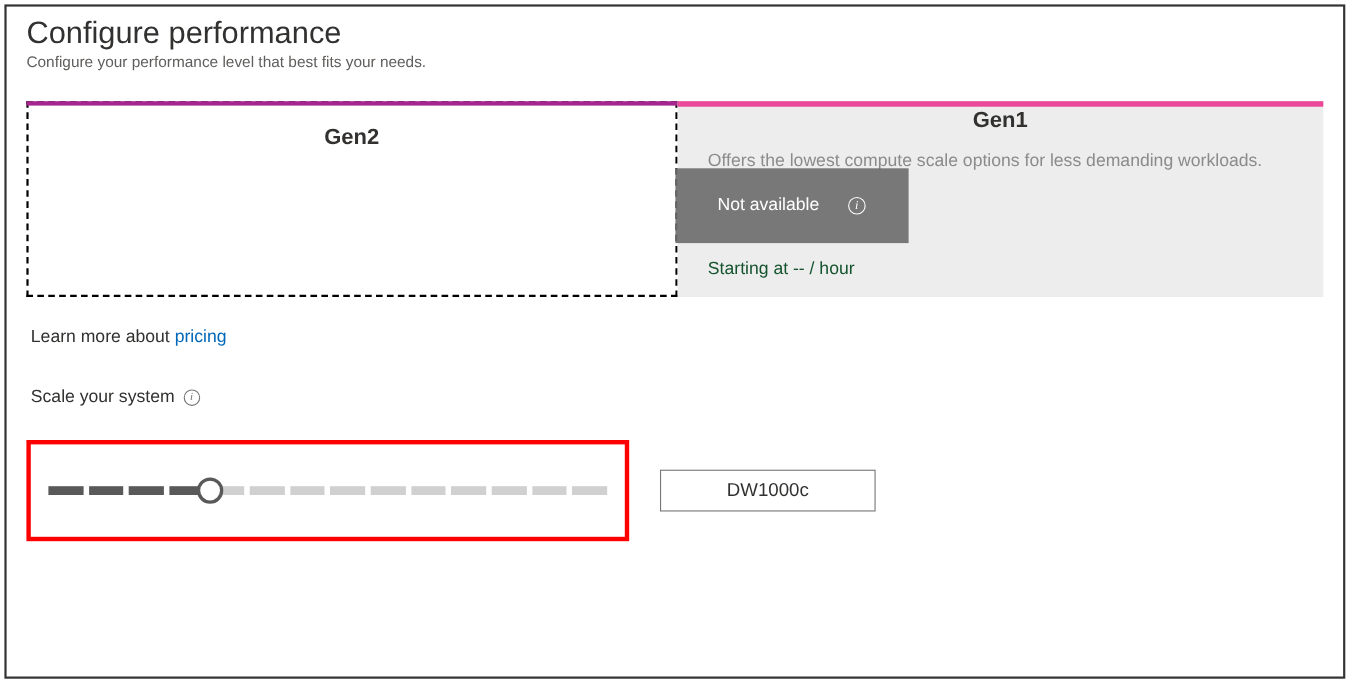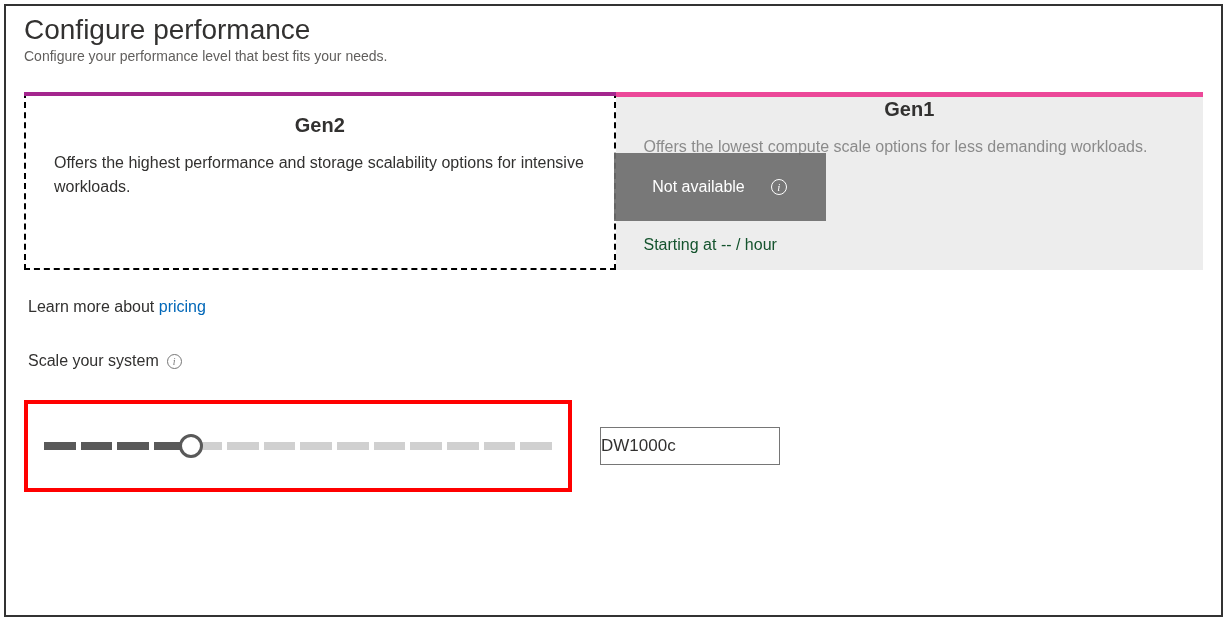--- a/index.html
+++ b/index.html
@@ -169,37 +169,37 @@
       width: 24px;
       height: 24px;
       background: #fff;
       border: 3px solid #595959;
       border-radius: 50%;
       cursor: pointer;
     }
     .scale-value {
       border: 1px solid #767676;
       padding: 8px 0;
-      width: 180px;
+      width: 196px;
+      text-align: center;
       font-size: 17px;
       color: #323130;
       background: #fff;
     }
   </style>
 </head>
 <body>
 
 <div class="container">
   <h1 class="page-title">Configure performance</h1>
   <div class="page-subtitle">Configure your performance level that best fits your needs.</div>
 
   <div class="tabs">
     <div class="tab tab-gen2">
       <div class="tab-title">Gen2</div>
-      <div class="tab-desc">Offers the highest performance and storage scalability options for intensive workloads.</div>
     </div>
     <div class="tab tab-gen1">
       <div class="tab-title">Gen1</div>
       <div class="tab-desc">Offers the lowest compute scale options for less demanding workloads.</div>
       <div class="na-overlay">
         <span>Not available</span>
         <span class="info-icon">i</span>
       </div>
       <div class="tab-pricing">Starting at -- / hour</div>
     </div>

